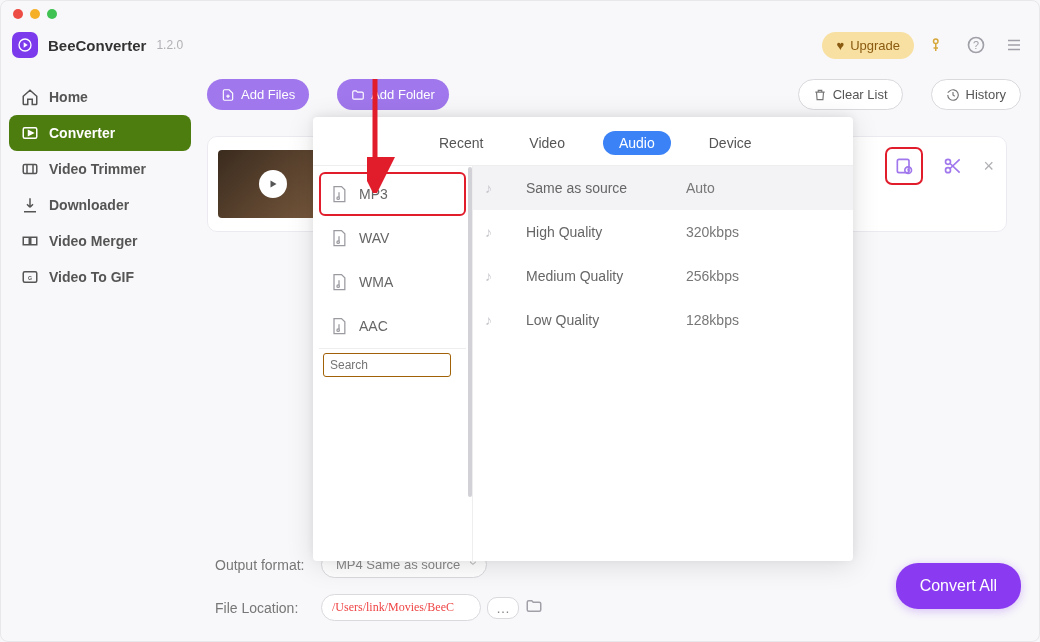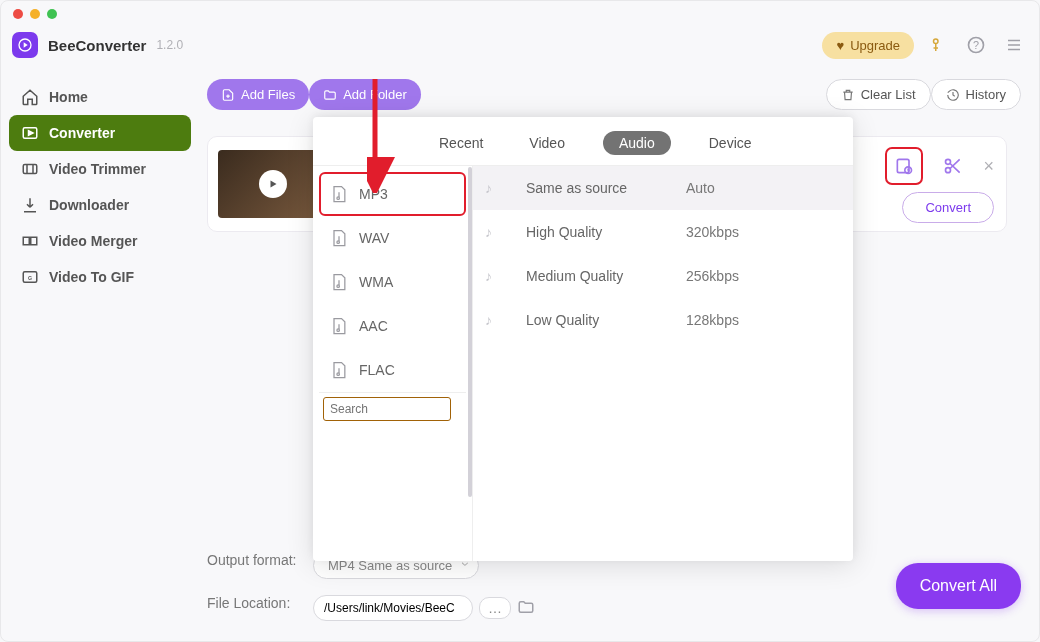--- a/index.html
+++ b/index.html
@@ -58,21 +58,21 @@
   }
   .side-item {
     display:flex; align-items:center; gap:10px;
     padding: 9px 12px; font-size:14px; color:#555;
     border-radius: 8px; cursor: pointer; font-weight: bold;
   }
   .side-item.active { background:#4d7c0f; color:#fff; }
   .side-item svg { flex-shrink:0; }
 
   .main { flex:1; padding: 6px 18px 0 6px; position:relative; }
-  .toolbar { display:flex; gap:0; align-items:center; }
+  .toolbar { display:flex; gap:28px; align-items:center; }
   .pill-btn {
     display:flex; align-items:center; gap:6px;
     background:#a077ec; color:#fff;
     padding:8px 14px; border-radius:18px; font-size:13px;
   }
   .ghost-btn {
     display:flex; align-items:center; gap:6px;
     background:#fff; border:1px solid #d9d9de;
     padding:7px 14px; border-radius:18px; font-size:13px; color:#555;
   }
@@ -125,21 +125,21 @@
     box-shadow: 0 4px 28px rgba(0,0,0,0.12), 0 -2px 8px rgba(0,0,0,0.06);
     display:flex; flex-direction:column;
     z-index: 20;
   }
   .panel-tabs {
     display:flex; gap:30px; align-items:center; justify-content:flex-start;
     padding: 14px 0 10px 118px;
     border-bottom:1px solid #eee;
   }
   .ptab { font-size:14px; color:#555; padding:4px 8px; }
-  .ptab.active { background:#737373; color:#fff; border-radius:14px; padding:4px 16px; }
+  .ptab.active { background:#3b82f6; color:#fff; border-radius:14px; padding:4px 16px; }
   .panel-body { display:flex; flex:1; min-height:0; }
   .format-col {
     width:160px; border-right:1px solid #eee;
     display:flex; flex-direction:column;
     padding: 6px;
     overflow:hidden;
   }
   .fmt-item {
     display:flex; align-items:center; gap:10px;
     padding:12px 10px; font-size:14px; color:#666; border-radius:6px;
@@ -171,36 +171,36 @@
   .arrow {
     position:absolute; top:0; left:166px;
     z-index:25;
   }
 
   .footer {
     position:absolute;
     bottom: 12px; left: 0; right:0;
     padding: 0 0 0 6px;
   }
-  .frow { display:flex; align-items:flex-start; gap:14px; margin-top:16px; font-size:14px; color:#777;}
+  .frow { display:flex; align-items:center; gap:14px; margin-top:16px; font-size:14px; color:#777;margin-left:8px;}
   .frow .flabel { width: 92px; }
   .select-pill {
     border:1px solid #d9d9de; background:#fff; border-radius:16px;
     padding:5px 26px 5px 14px; font-size:13px; color:#888;
     position: relative;
   }
   .select-pill::after {
     content: "›"; position:absolute; right:10px; top:3px;
     transform: rotate(90deg); font-size:14px; color:#bbb;
   }
   .path-wrap { display:flex; align-items:center; gap:6px; }
   .path-box {
     border:1px solid #d9d9de; background:#fff; border-radius:14px;
-    padding:5px 10px; font-size:12px; color:#000000; width:160px;
-    white-space:nowrap; overflow:hidden; text-overflow:ellipsis;
+    padding:5px 10px; font-size:12px; color:#ef4444; width:160px;
+    white-space:nowrap; overflow:hidden; text-overflow:ellipsis;font-family:Liberation Serif, serif;
   }
   .more-dots {
     border:1px solid #d9d9de; border-radius:10px; padding:2px 8px; color:#888; background:#fff;
   }
   .folder-icon { color:#a0a0a8; }
 
   .convert-all {
     position:absolute; right: 18px; bottom: 24px;
     background:#8a3af0; color:#fff;
     padding: 14px 24px; border-radius: 22px; font-size:16px; font-weight:500;
@@ -345,23 +345,20 @@
           </div>
           <div class="icon-sq">
             <svg width="20" height="20" viewBox="0 0 24 24" fill="none" stroke="#a077ec" stroke-width="2">
                 <circle cx="6" cy="7" r="3"></circle>
                 <circle cx="6" cy="17" r="3"></circle>
                 <path d="M8.5 9L20 20M8.5 15L20 4"></path>
               </svg>
           </div>
           <div class="close-x">×</div>
         </div>
-        <div class="convert-pill">
-          <span>Convert</span>
-        </div>
       </div>
 
       <svg class="arrow" width="40" height="120">
         <defs>
             <marker id="ah" markerWidth="8" markerHeight="8" refX="4" refY="4" orient="auto">
               <polygon points="0,0 8,4 0,8" fill="#e11d2c"></polygon>
             </marker>
           </defs>
         <line x1="8" y1="6" x2="8" y2="104" stroke="#e11d2c" stroke-width="5" marker-end="url(#ah)"></line>
       </svg>
@@ -400,28 +397,20 @@
               <span>WMA</span>
             </div>
             <div class="fmt-item">
               <svg class="fmt-icon" width="20" height="20" viewBox="0 0 24 24" fill="none" stroke="currentColor" stroke-width="1.5">
                   <path d="M6 3h9l4 4v14H6z"></path>
                   <path d="M12 10v6"></path>
                   <circle cx="11" cy="17" r="1.5"></circle>
                 </svg>
               <span>AAC</span>
             </div>
-            <div class="fmt-item">
-              <svg class="fmt-icon" width="20" height="20" viewBox="0 0 24 24" fill="none" stroke="currentColor" stroke-width="1.5">
-                  <path d="M6 3h9l4 4v14H6z"></path>
-                  <path d="M12 10v6"></path>
-                  <circle cx="11" cy="17" r="1.5"></circle>
-                </svg>
-              <span>FLAC</span>
-            </div>
             <div class="search-wrap">
               <input type="text" placeholder="Search" style="">
             </div>
           </div>
 
           <div class="format-scroll"></div>
 
           <div class="quality-col">
             <div class="qrow selected">
               <span class="music">♪</span>

